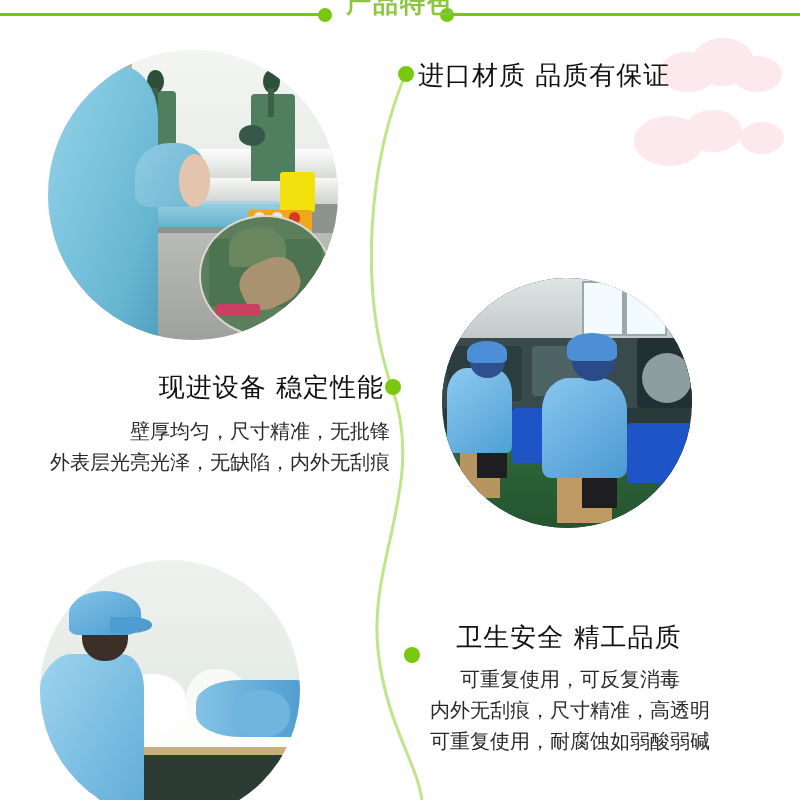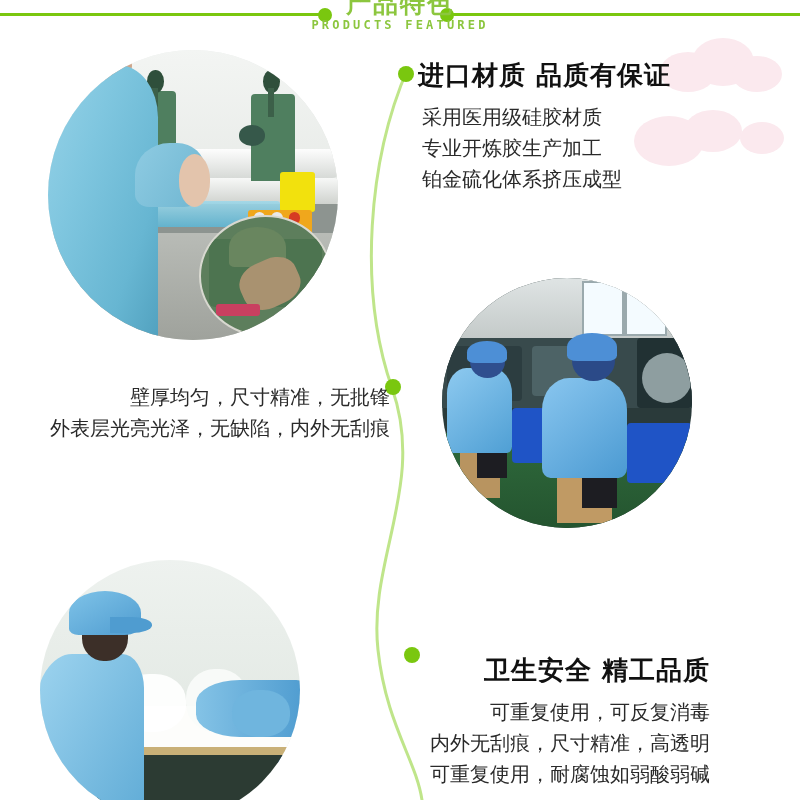--- a/index.html
+++ b/index.html
@@ -127,38 +127,38 @@
   #photo3 .cap    { left:11%; top:12%; width:28%; height:17%; background:linear-gradient(150deg,#7fc3e8,#4f9cd0); border-radius:52% 52% 24% 14%; }
   #photo3 .capbrim{ left:27%; top:22%; width:16%; height:6%;  background:#4f9cd0; border-radius:0 50% 50% 0; }
   #photo3 .armR   { left:60%; top:46%; width:42%; height:22%; background:linear-gradient(90deg,#84c3e6,#4f9cd0); border-radius:40% 8% 8% 40%; }
   #photo3 .glove  { left:74%; top:50%; width:22%; height:18%; background:#6fb5de; border-radius:46%; }
   #photo3 .prod1  { left:30%; top:44%; width:26%; height:22%; background:rgba(255,255,255,.92); border-radius:46%; }
   #photo3 .prod2  { left:56%; top:42%; width:24%; height:24%; background:rgba(250,252,250,.9); border-radius:46%; }
 
   
   .block { position:absolute; }
   .block h2 {
-    font-size:26px; font-weight:700; color:#111; letter-spacing:1px;
+    font-size:26px; font-weight:400; color:#111; letter-spacing:1px;
     line-height:34px; white-space:nowrap;
     font-family:"DejaVu Sans","Liberation Sans",sans-serif;
   }
   .block .lines { margin-top:6px; }
   .block .lines p {
     font-size:20px; color:#2a2a2a; line-height:31px; white-space:nowrap;
     font-family:"DejaVu Serif","Liberation Serif",serif;
   }
 
   #block1 { left:418px; top:58px; text-align:left; }
   #block1 .lines { margin-top:10px; margin-left:4px; }
 
   #block2 { left:30px; top:370px; width:360px; text-align:right; }
   #block2 h2 { padding-right:6px; }
   #block2 .lines { margin-top:12px; }
 
-  #block3 { left:428px; top:653px; text-align:right; }
+  #block3 { left:428px; top:620px; text-align:center; }
   #block3 .lines { margin-top:10px; margin-left:2px; }
 </style>
 </head>
 <body>
 
 <div id="page">
 
   <div class="cloud" style="left:640px; top:38px; width:160px; height:130px;">
     <span class="blob" style="left:20px;  top:14px; width:56px; height:40px;"></span>
     <span class="blob" style="left:52px;  top:0px;  width:62px; height:48px;"></span>
@@ -167,21 +167,20 @@
     <span class="blob" style="left:44px;  top:72px; width:58px; height:42px;"></span>
     <span class="blob" style="left:100px; top:84px; width:44px; height:32px;"></span>
   </div>
 
   <div id="header">
     <span class="hline left"></span>
     <span class="hdot l"></span>
     <span class="hdot r"></span>
     <span class="hline right"></span>
     <div class="cn-title">产品特色</div>
-    <div class="en-title">PRODUCTS FEATURED</div>
   </div>
 
   <svg id="curve" viewBox="0 0 120 760" preserveAspectRatio="none">
     <path d="M 78 28 C 38 120, 28 250, 62 348 C 96 444, 38 520, 48 610 C 56 684, 86 720, 92 760" fill="none" stroke="#bfe58a" stroke-width="3" stroke-linecap="round"></path>
   </svg>
 
   <span class="node-dot" id="dot1"></span>
   <span class="node-dot" id="dot2"></span>
   <span class="node-dot" id="dot3"></span>
 
@@ -260,28 +259,24 @@
       <span class="lay glove"></span>
       <span class="lay body"></span>
       <span class="lay head"></span>
       <span class="lay cap"></span>
       <span class="lay capbrim"></span>
     </div>
   </div>
 
   <div class="block" id="block1">
     <h2>进口材质  品质有保证</h2>
-    <div class="lines">
-      <p>采用医用级硅胶材质</p>
-      <p>专业开炼胶生产加工</p>
-      <p>铂金硫化体系挤压成型</p>
-    </div>
   </div>
 
   <div class="block" id="block2">
+    <h2>现进设备  稳定性能</h2>
     <div class="lines">
       <p>壁厚均匀，尺寸精准，无批锋</p>
       <p>外表层光亮光泽，无缺陷，内外无刮痕</p>
     </div>
   </div>
 
   <div class="block" id="block3">
     <h2>卫生安全  精工品质</h2>
     <div class="lines">
       <p>可重复使用，可反复消毒</p>

